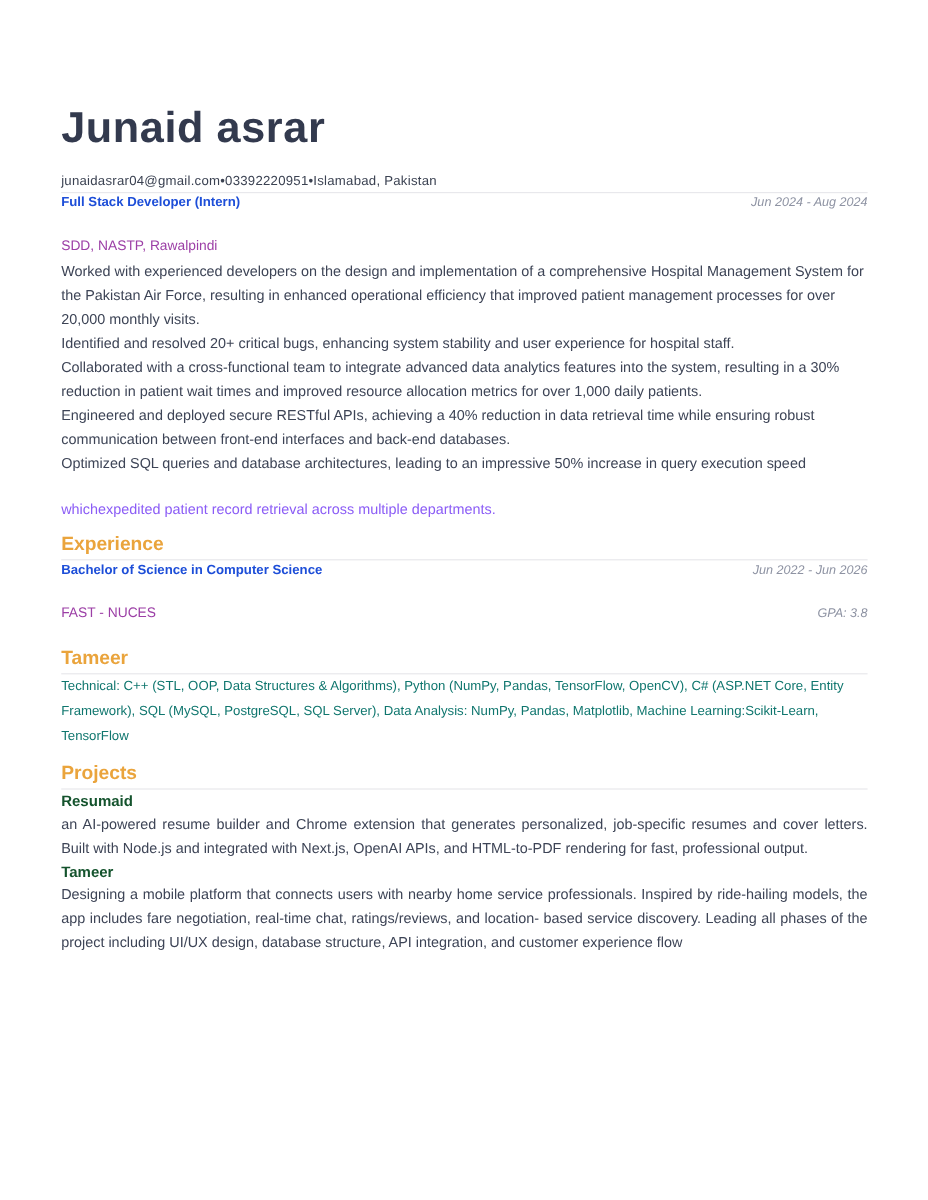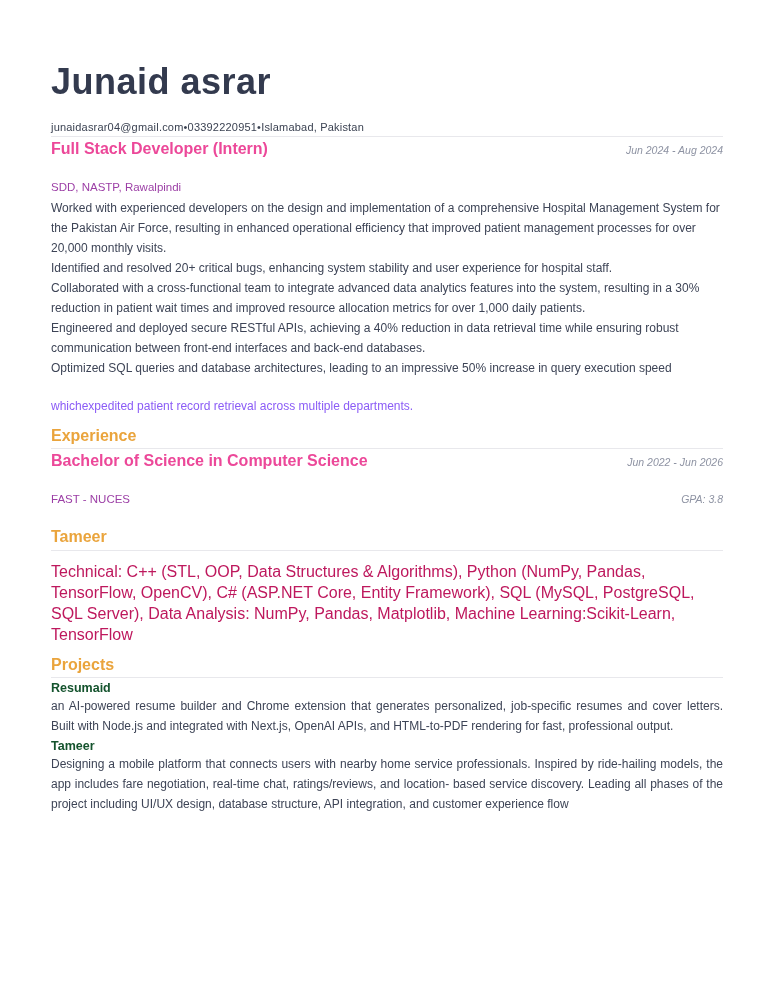--- a/index.html
+++ b/index.html
@@ -8,21 +8,21 @@
     height: 1000px;
     background: #ffffff;
     font-family: "Liberation Sans", sans-serif;
     color: #3d4456;
     overflow: hidden;
   }
   .page {
     box-sizing: border-box;
     width: 773px;
     height: 1000px;
-    padding: 60px 50px 0 51px;
+    padding: 84px 50px 0 51px;
     background: #ffffff;
   }
   .name {
     font-size: 36px;
     font-weight: 800;
     color: #333a4e;
     letter-spacing: 0.5px;
     line-height: 1.2;
   }
   .contact {
@@ -44,23 +44,23 @@
     margin-top: 3px;
     height: 0;
   }
   .row {
     display: flex;
     justify-content: space-between;
     align-items: baseline;
     margin-top: 2px;
   }
   .item-title {
-    font-size: 16px;
+    font-size: 11px;
     font-weight: 700;
-    color: #ec4899;
+    color: #1d4ed8;
     line-height: 1.25;
   }
   .date {
     font-size: 10.5px;
     font-style: italic;
     color: #8e93a3;
   }
   .org-row {
     display: flex;
     justify-content: space-between;
@@ -78,24 +78,24 @@
     color: #3d4456;
   }
   .body-text .para { margin: 0; }
   .addendum {
     margin-top: 18px;
     font-size: 12px;
     line-height: 20px;
     color: #8b5cf6;
   }
   .skills-text {
-    margin-top: 10px;
-    font-size: 16px;
+    margin-top: 0;
+    font-size: 11px;
     line-height: 21px;
-    color: #be185d;
+    color: #0f766e;
   }
   .project-name {
     margin-top: 2px;
     font-size: 12.5px;
     font-weight: 700;
     color: #14532d;
     line-height: 1.3;
   }
   .project-desc {
     font-size: 12px;

